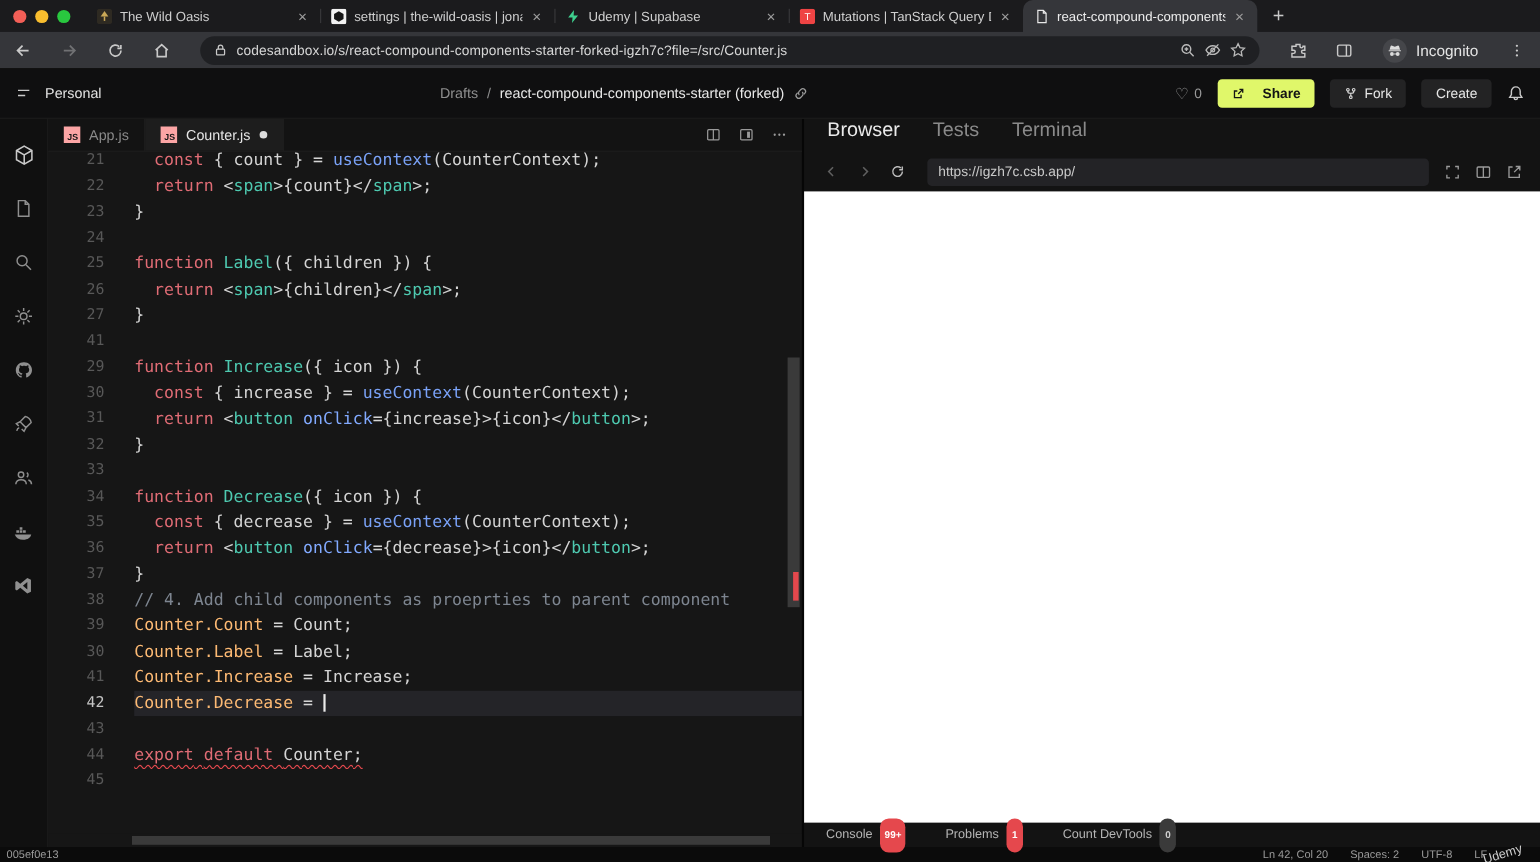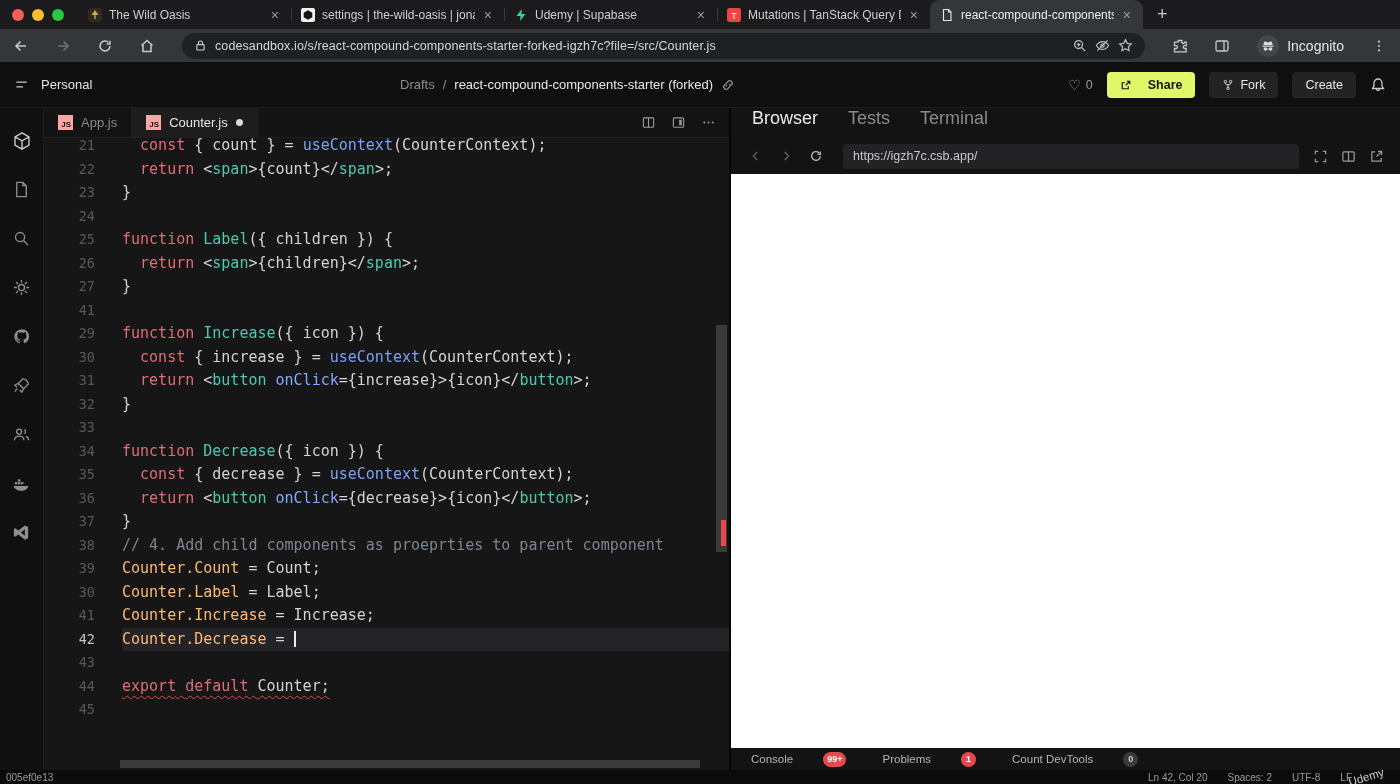--- a/index.html
+++ b/index.html
@@ -84,22 +84,22 @@
   .preview-pane { flex:1; display:flex; flex-direction:column; background:#131313; min-width:0; }
   .ptabs { height:30px; display:flex; gap:30px; padding:0 21px; font-size:18px; color:#8a8a8a; }
   .ptab.active { color:#eaeaea; }
   .pnav { height:36px; display:flex; align-items:center; gap:4px; padding:0 12px; }
   .purl { flex:1; height:25px; background:#232326; border-radius:4px; display:flex; align-items:center;
           padding:0 10px; margin:0 10px; color:#c9c9c9; font-size:12.5px; min-width:0; }
   .pnav-right { display:flex; align-items:center; gap:13px; padding-right:4px; }
   .pview { flex:1; background:#ffffff; }
   .pconsole { height:22px; background:#131313; display:flex; align-items:center; padding:0 20px; font-size:11.5px; color:#b5b5b5; }
   .citem { display:flex; align-items:center; gap:7px; margin-right:36px; }
-  .badge { min-width:15px; height:15px; border-radius:8px; background:#e5484d; color:#fff; font-size:9px;
-           font-weight:700; display:flex; align-items:center; justify-content:center; padding:0 4px;margin-left:23px; }
+  .badge { min-width:15px; height:31px; border-radius:8px; background:#e5484d; color:#fff; font-size:9px;
+           font-weight:700; display:flex; align-items:center; justify-content:center; padding:0 4px; }
   .badge.dim { background:#3a3a3a; color:#cfcfcf; }
 
   
   .statusbar { height:14px; background:#0b0b0b; display:flex; align-items:center; font-size:10px; color:#9a9a9a; padding:0 6px; }
   .status-right { margin-left:auto; display:flex; gap:20px; padding-right:42px;text-align:right; }
   .watermark { position:absolute; right:16px; bottom:1px; transform:rotate(-17deg); color:#cfcfcf; font-size:11.5px; z-index:9; }
   svg { display:block; }
 </style>
 </head>
 <body>

